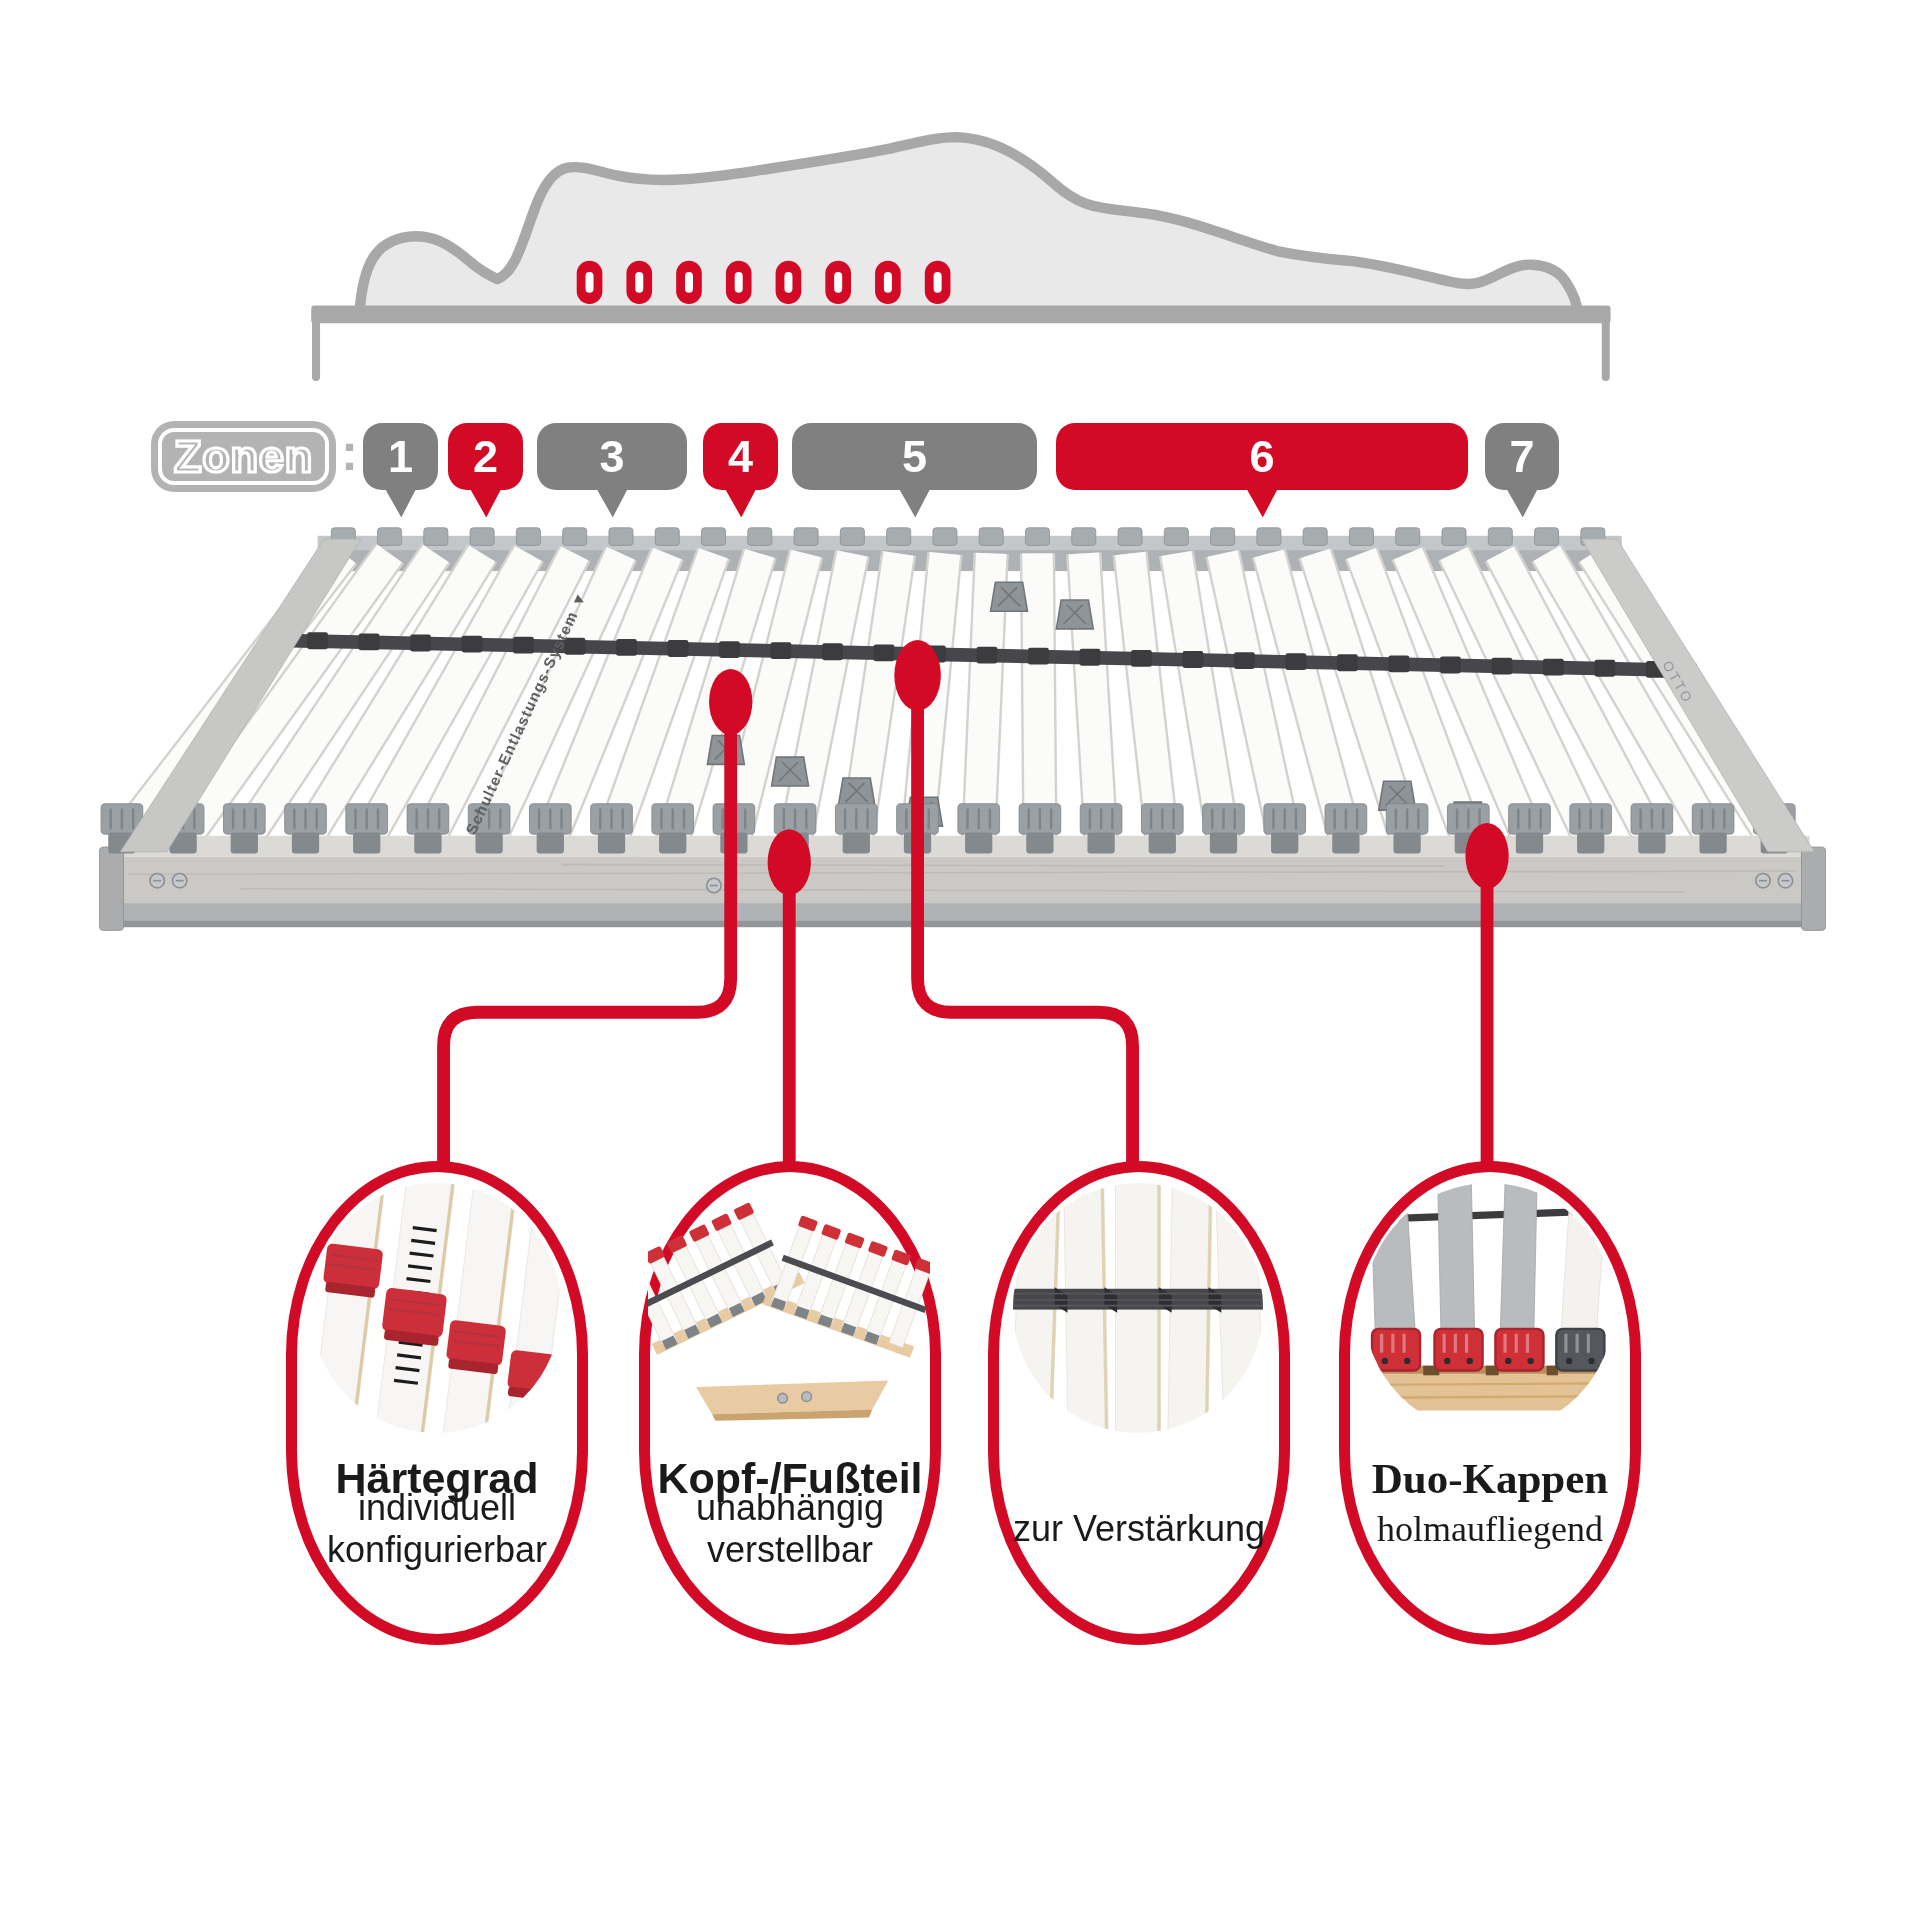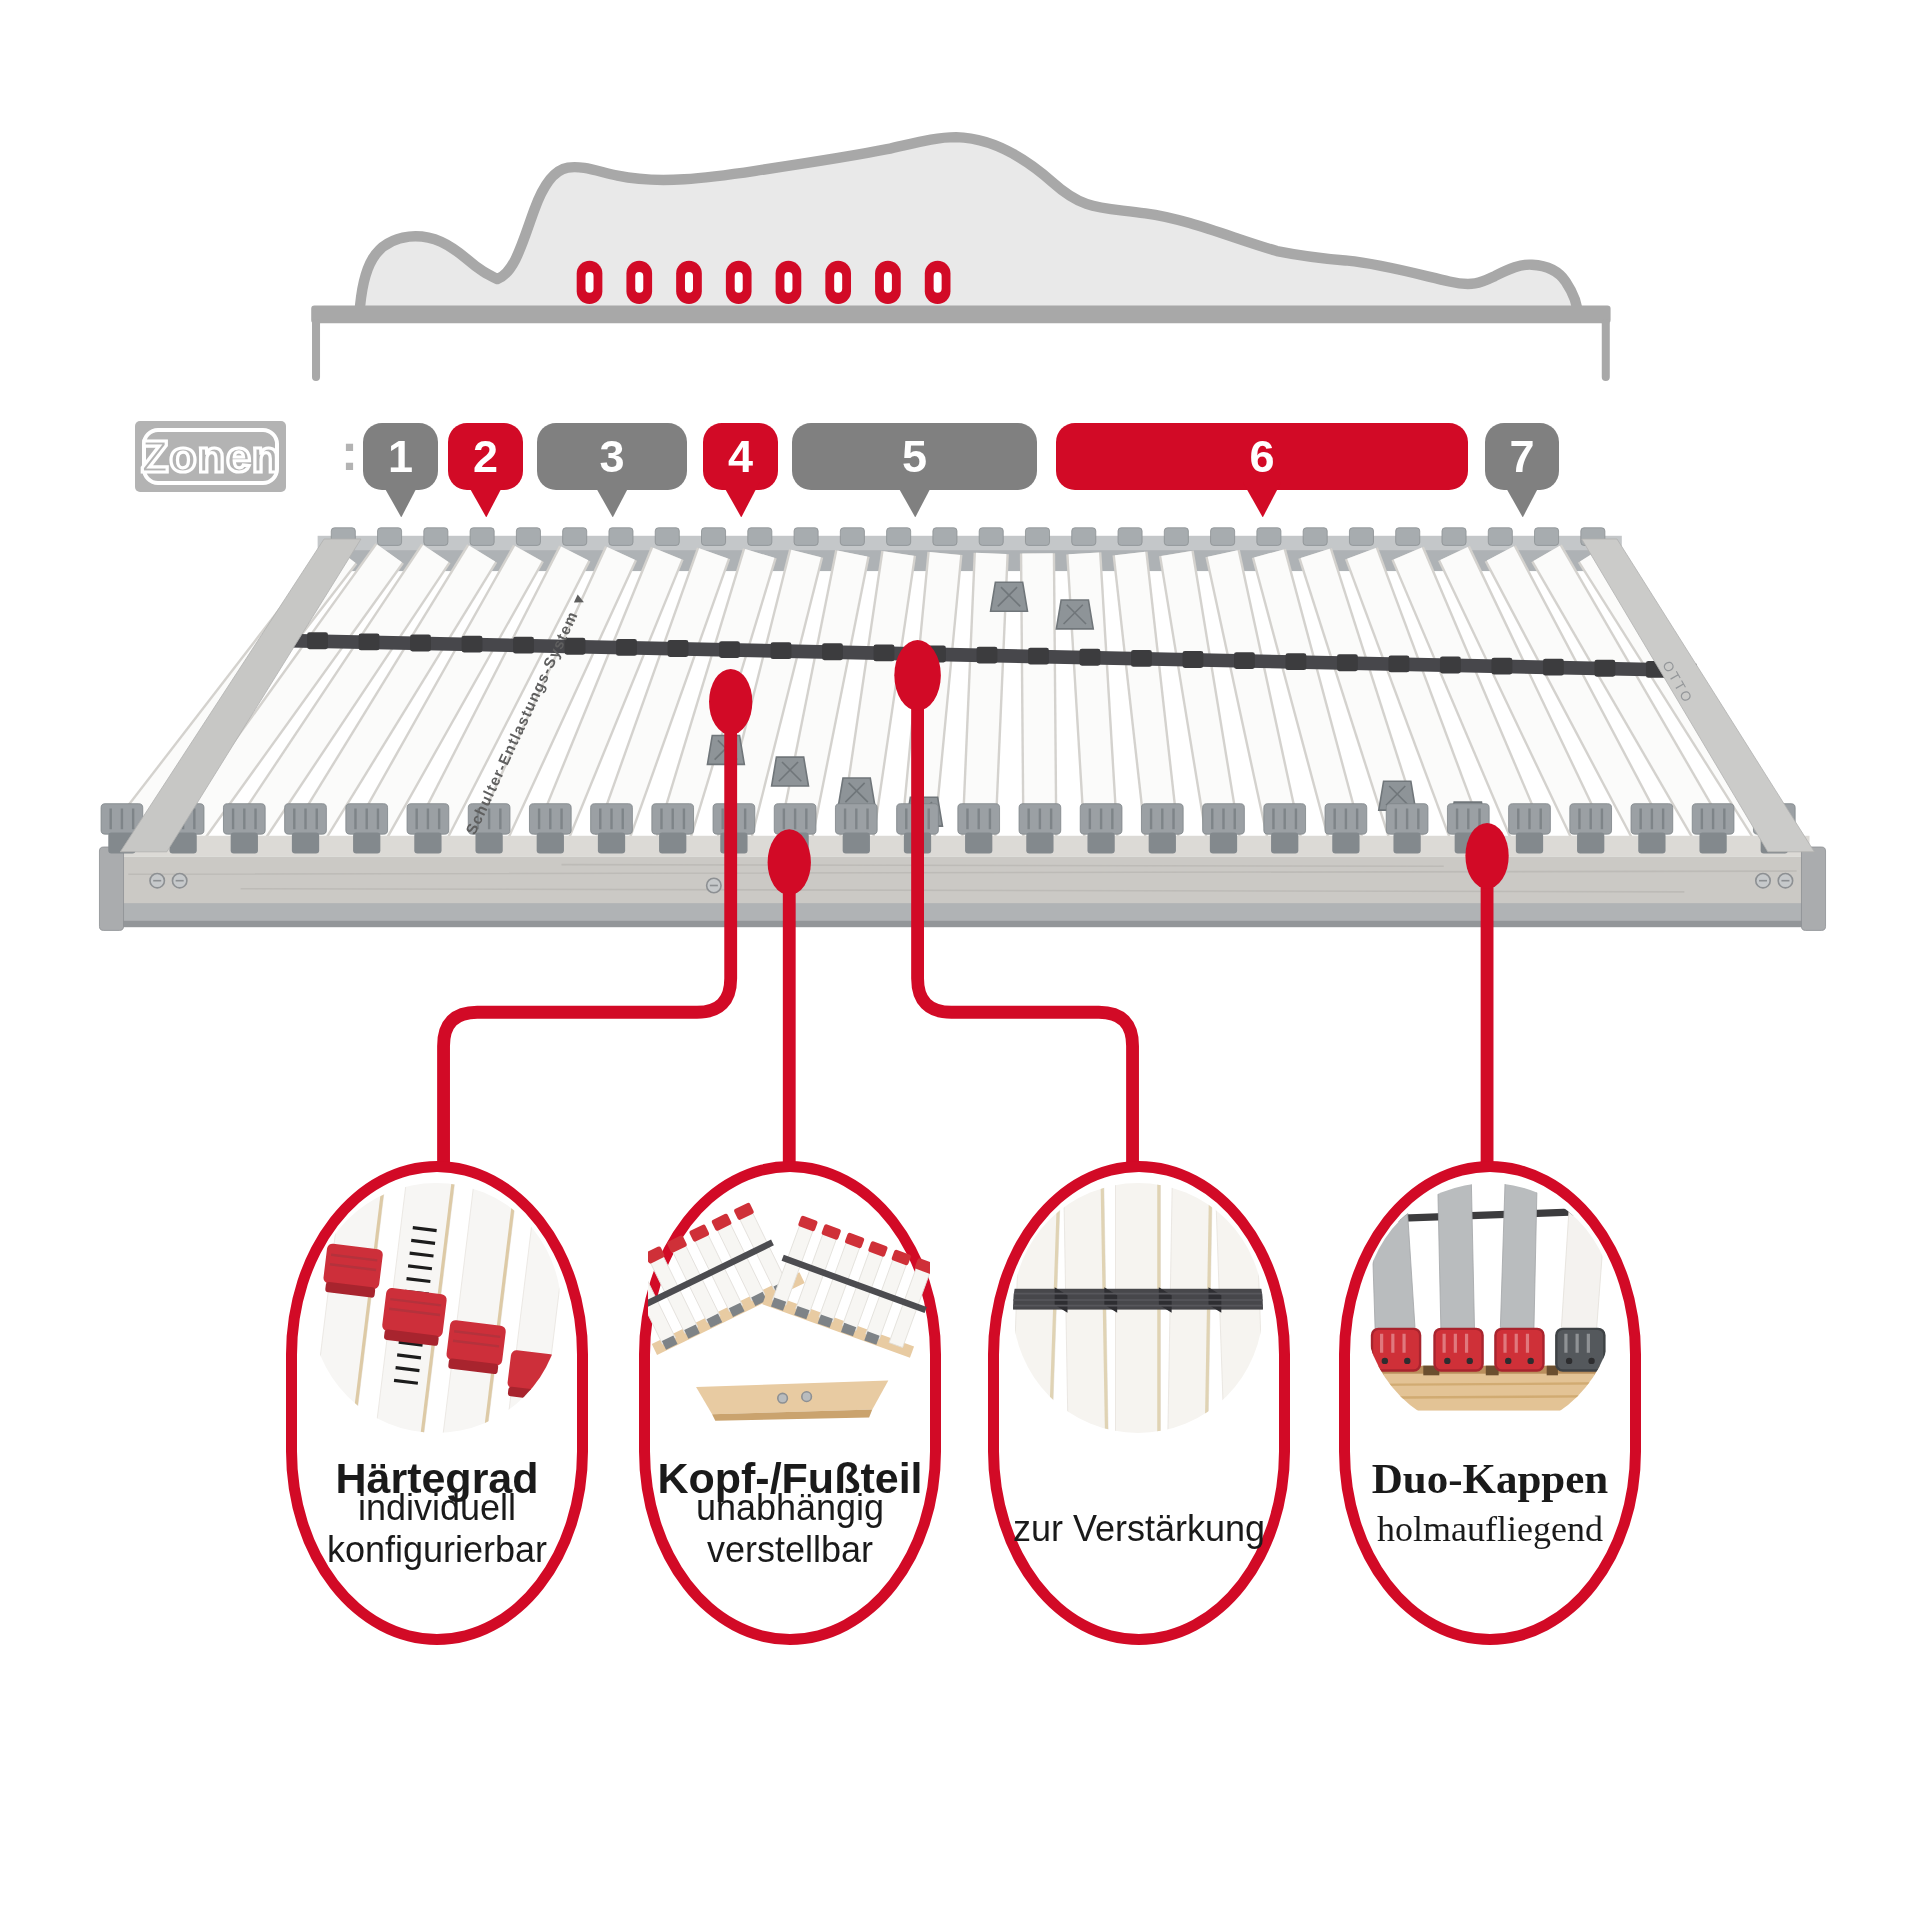--- a/index.html
+++ b/index.html
@@ -3,22 +3,22 @@
 <meta charset="utf-8">
 <style>
   :root{ --red:#d20a26; --badge-gray:#808080; --pill-gray:#b3b3b3; --ink:#1a1a1a; }
   html,body{margin:0;padding:0;background:#fff;}
   .canvas{position:relative;width:1925px;height:1925px;background:#fff;overflow:hidden;
           font-family:"Liberation Sans",sans-serif;}
   .scene{position:absolute;inset:0;z-index:0;}
 
   
   .zones-row{position:absolute;left:0;top:421px;width:1925px;height:108px;z-index:2;}
-  .zonen-pill{position:absolute;left:135px;top:0;width:151px;height:71px;background:var(--pill-gray);
-              border-radius:5px;}
+  .zonen-pill{position:absolute;left:151px;top:0;width:185px;height:71px;background:var(--pill-gray);
+              border-radius:23px;}
   .zonen-inner{position:absolute;inset:7.2px;border:4.8px solid #fff;border-radius:16px;
                display:flex;align-items:center;justify-content:center;}
   .zonen-text{font-size:45px;font-weight:bold;color:var(--pill-gray);
               -webkit-text-stroke:3.2px #ffffff;letter-spacing:0.8px;}
   .zone-colon{position:absolute;left:332px;top:0;width:35px;height:67px;text-align:center;
               font-size:51px;font-weight:bold;color:var(--pill-gray);line-height:64px;}
   .zb{position:absolute;top:2.4px;height:67px;border-radius:19px;color:#fff;font-weight:bold;
       font-size:45px;display:flex;align-items:center;justify-content:center;}
   .zb::after{content:"";position:absolute;top:100%;margin-top:-8px;left:50%;
       transform:translateX(-50%);width:38px;height:35px;background:inherit;

